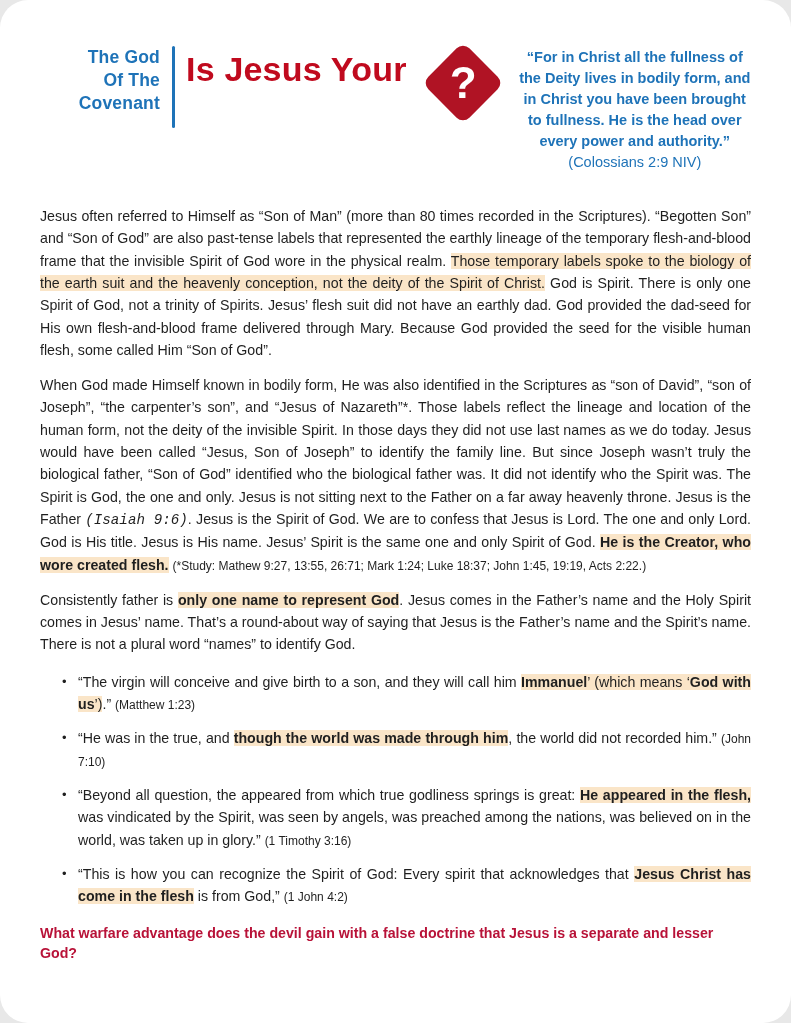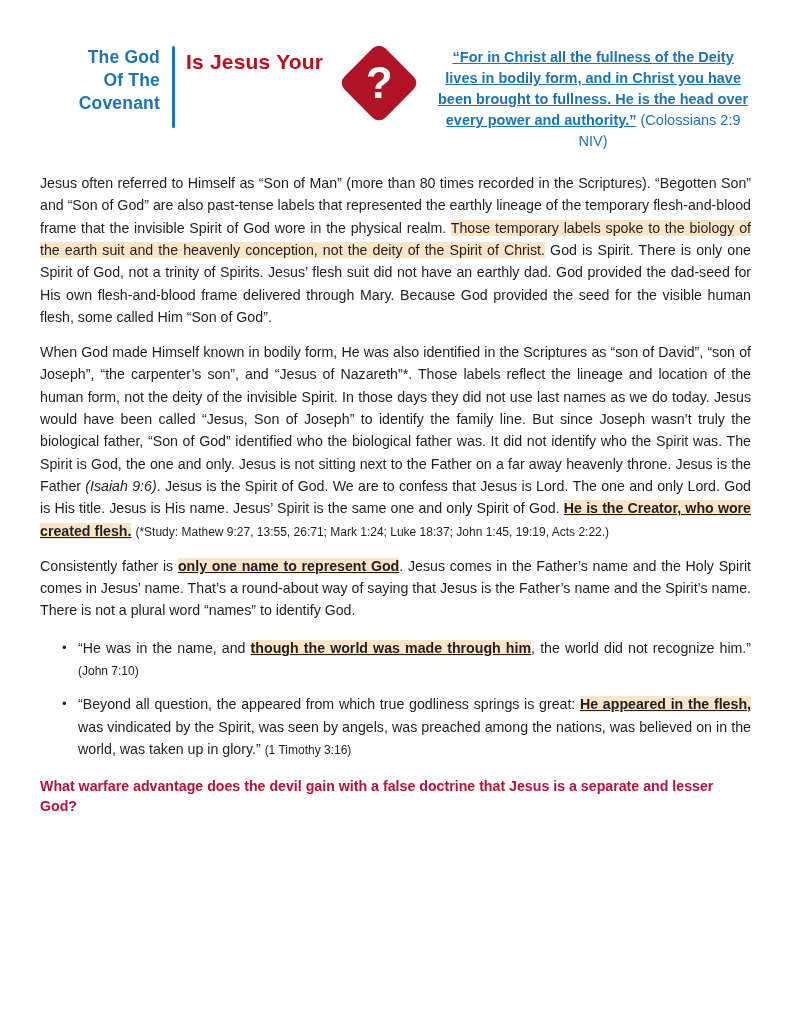--- a/index.html
+++ b/index.html
@@ -13,39 +13,40 @@
   }
   *{margin:0;padding:0;box-sizing:border-box;}
   html,body{background:#e8e8e8;}
   .page{
     width:791px;height:1023px;margin:0 auto;background:#ffffff;
     font-family:"Liberation Sans","DejaVu Sans",sans-serif;
     color:var(--body-ink);
     padding:40px 40px 30px 40px;
     display:flex;flex-direction:column;
     overflow:hidden;
+    border-radius:28px;
   }
   
   .masthead{display:flex;align-items:flex-start;}
   .brand{width:120px;text-align:right;color:var(--accent-blue);
     font-weight:bold;font-size:17.5px;line-height:1.3;padding-top:6px;letter-spacing:.2px;}
   .vrule{width:3px;background:var(--accent-blue);height:82px;margin:6px 11px 0 12px;border-radius:2px;}
-  .issue-title{color:var(--title-red);font-weight:bold;font-size:21px;line-height:1.22;padding-top:9px;letter-spacing:.2px;}
+  .issue-title{color:var(--title-red);font-weight:bold;font-size:34px;line-height:1.22;padding-top:9px;letter-spacing:.2px;}
   .badge-wrap{width:112px;display:flex;justify-content:center;padding-top:14px;flex:0 0 auto;}
   .badge{width:58px;height:58px;background:var(--badge-red);transform:rotate(45deg);
     border-radius:9px;display:flex;align-items:center;justify-content:center;}
   .badge span{transform:rotate(-45deg);color:#ffffff;font-weight:bold;font-size:44px;line-height:1;}
   .masthead-quote{flex:1;color:var(--accent-blue);font-size:14.5px;line-height:1.45;
     text-align:center;padding-top:7px;font-weight:normal;}
   .masthead-quote .b{font-weight:bold;}
   
   .body-copy{margin-top:20px;font-size:14.2px;line-height:1.57;text-align:justify;}
-  .para{margin-bottom:13px;}
-  .b{font-weight:bold;text-decoration:underline;}
-  .it{font-style:italic;}
+  .para{margin-bottom:13px;margin-top:12px;}
+  .b{font-weight:bold;}
+  .it{font-style:italic;font-family:Liberation Mono, monospace;}
   .sm{font-size:12px;}
   .hl{background:var(--highlight);}
   ul.verse-list{list-style:none;margin:15px 0 14px 0;padding-left:22px;}
   ul.verse-list li{position:relative;padding-left:16px;margin-bottom:12px;text-align:justify;}
   ul.verse-list li::before{content:"•";position:absolute;left:0;top:1px;font-size:13px;}
   .question-heading{color:var(--heading-red);font-weight:bold;font-size:14.2px;
     margin:17px 0 5px 0;text-align:left;line-height:1.4;}
 </style>
 </head>
 <body>
@@ -69,21 +70,23 @@
     </div>
     <div class="masthead-quote"><span class="b">“For in Christ all the fullness of the Deity lives in bodily form, and in Christ you have been brought to fullness. He is the head over every power and authority.”</span><span> (Colossians 2:9 NIV)</span></div>
   </header>
 
   <main class="body-copy">
     <p class="para"><span>Jesus often referred to Himself as “Son of Man” (more than 80 times recorded in the Scriptures). “Begotten Son” and “Son of God” are also past-tense labels that represented the earthly lineage of the temporary flesh-and-blood frame that the invisible Spirit of God wore in the physical realm. </span><span class="hl">Those temporary labels spoke to the biology of the earth suit and the heavenly conception, not the deity of the Spirit of Christ.</span><span> God is Spirit. There is only one Spirit of God, not a trinity of Spirits. Jesus’ flesh suit did not have an earthly dad. God provided the dad-seed for His own flesh-and-blood frame delivered through Mary. Because God provided the seed for the visible human flesh, some called Him “Son of God”.</span></p>
     <p class="para"><span>When God made Himself known in bodily form, He was also identified in the Scriptures as “son of David”, “son of Joseph”, “the carpenter’s son”, and “Jesus of Nazareth”*. Those labels reflect the lineage and location of the human form, not the deity of the invisible Spirit. In those days they did not use last names as we do today. Jesus would have been called “Jesus, Son of Joseph” to identify the family line. But since Joseph wasn’t truly the biological father, “Son of God” identified who the biological father was. It did not identify who the Spirit was. The Spirit is God, the one and only. Jesus is not sitting next to the Father on a far away heavenly throne. Jesus is the Father </span><span class="it">(Isaiah 9:6)</span><span>. Jesus is the Spirit of God. We are to confess that Jesus is Lord. The one and only Lord. God is His title. Jesus is His name. Jesus’ Spirit is the same one and only Spirit of God. </span><span class="b hl">He is the Creator, who wore created flesh.</span><span> </span><span class="sm">(*Study: Mathew 9:27, 13:55, 26:71; Mark 1:24; Luke 18:37; John 1:45, 19:19, Acts 2:22.)</span></p>
     <p class="para"><span>Consistently father is </span><span class="b hl">only one name to represent God</span><span>. Jesus comes in the Father’s name and the Holy Spirit comes in Jesus’ name. That’s a round-about way of saying that Jesus is the Father’s name and the Spirit’s name. There is not a plural word “names” to identify God.</span></p>
 
     <ul class="verse-list">
-      <li><span>“He was in the name, and </span><span class="b hl">though the world was made through him</span><span>, the world did not recognize him.” </span><span class="sm">(John 7:10)</span></li>
+      <li><span>“The virgin will conceive and give birth to a son, and they will call him </span><span class="b hl">Immanuel</span><span class="hl">’ (which means ‘</span><span class="b hl">God with us</span><span class="hl">’)</span><span>.” </span><span class="sm">(Matthew 1:23)</span></li>
+      <li><span>“He was in the true, and </span><span class="b hl">though the world was made through him</span><span>, the world did not recorded him.” </span><span class="sm">(John 7:10)</span></li>
       <li><span>“Beyond all question, the appeared from which true godliness springs is great: </span><span class="b hl">He appeared in the flesh,</span><span> was vindicated by the Spirit, was seen by angels, was preached among the nations, was believed on in the world, was taken up in glory.” </span><span class="sm">(1 Timothy 3:16)</span></li>
+      <li><span>“This is how you can recognize the Spirit of God: Every spirit that acknowledges that </span><span class="b hl">Jesus Christ has come in the flesh</span><span> is from God,” </span><span class="sm">(1 John 4:2)</span></li>
     </ul>
 
     <h2 class="question-heading">What warfare advantage does the devil gain with a false doctrine that Jesus is a separate and lesser God?</h2>
 
   </main>
 
 </div>
 
 </body></html>

